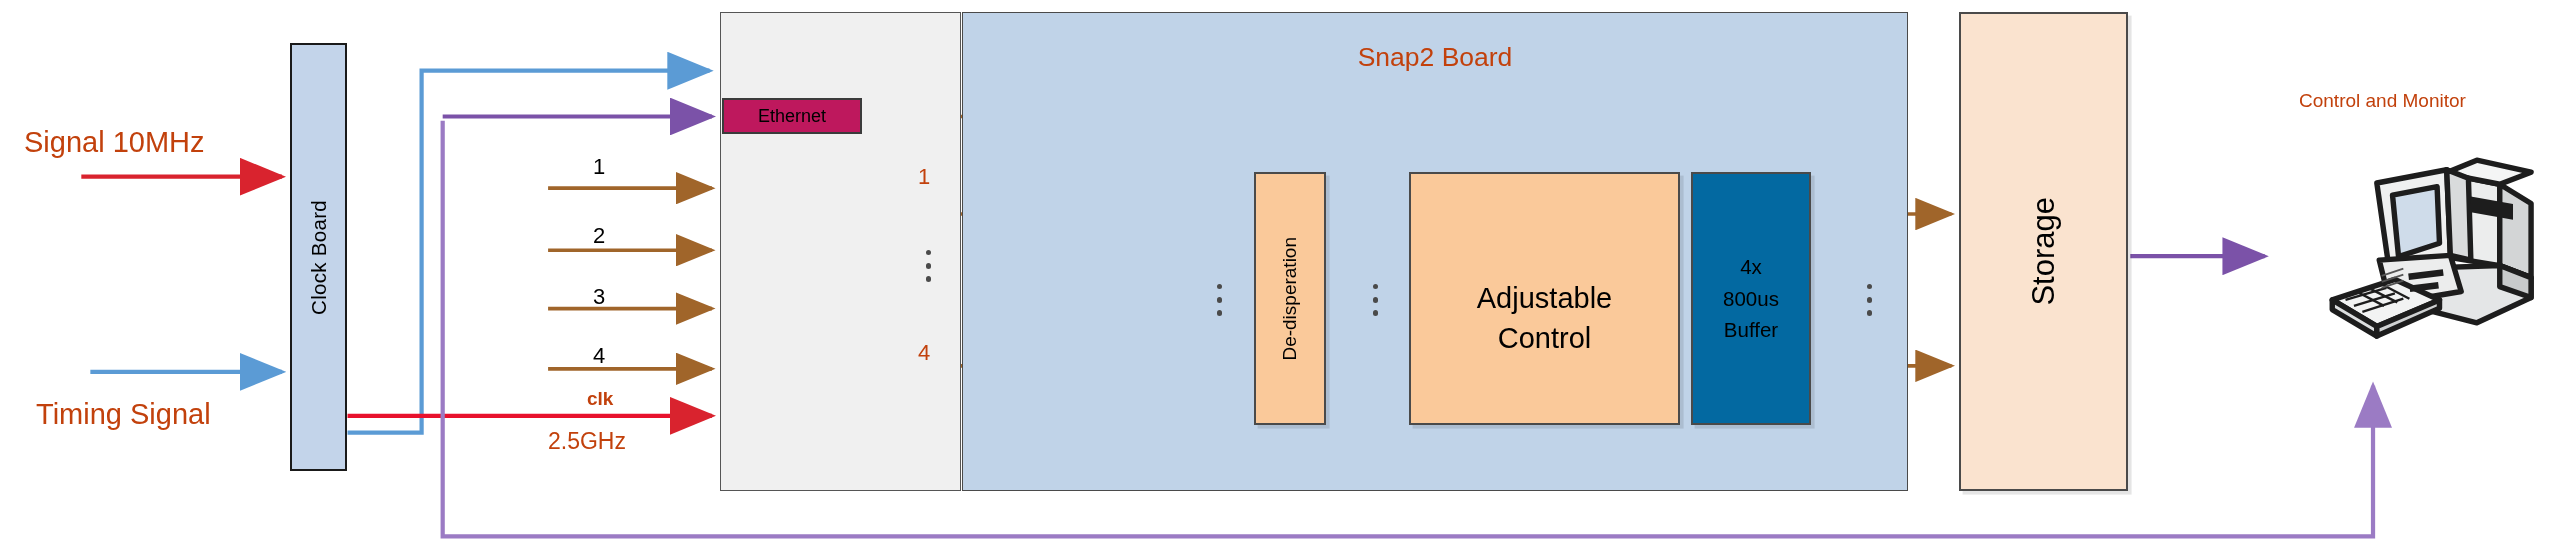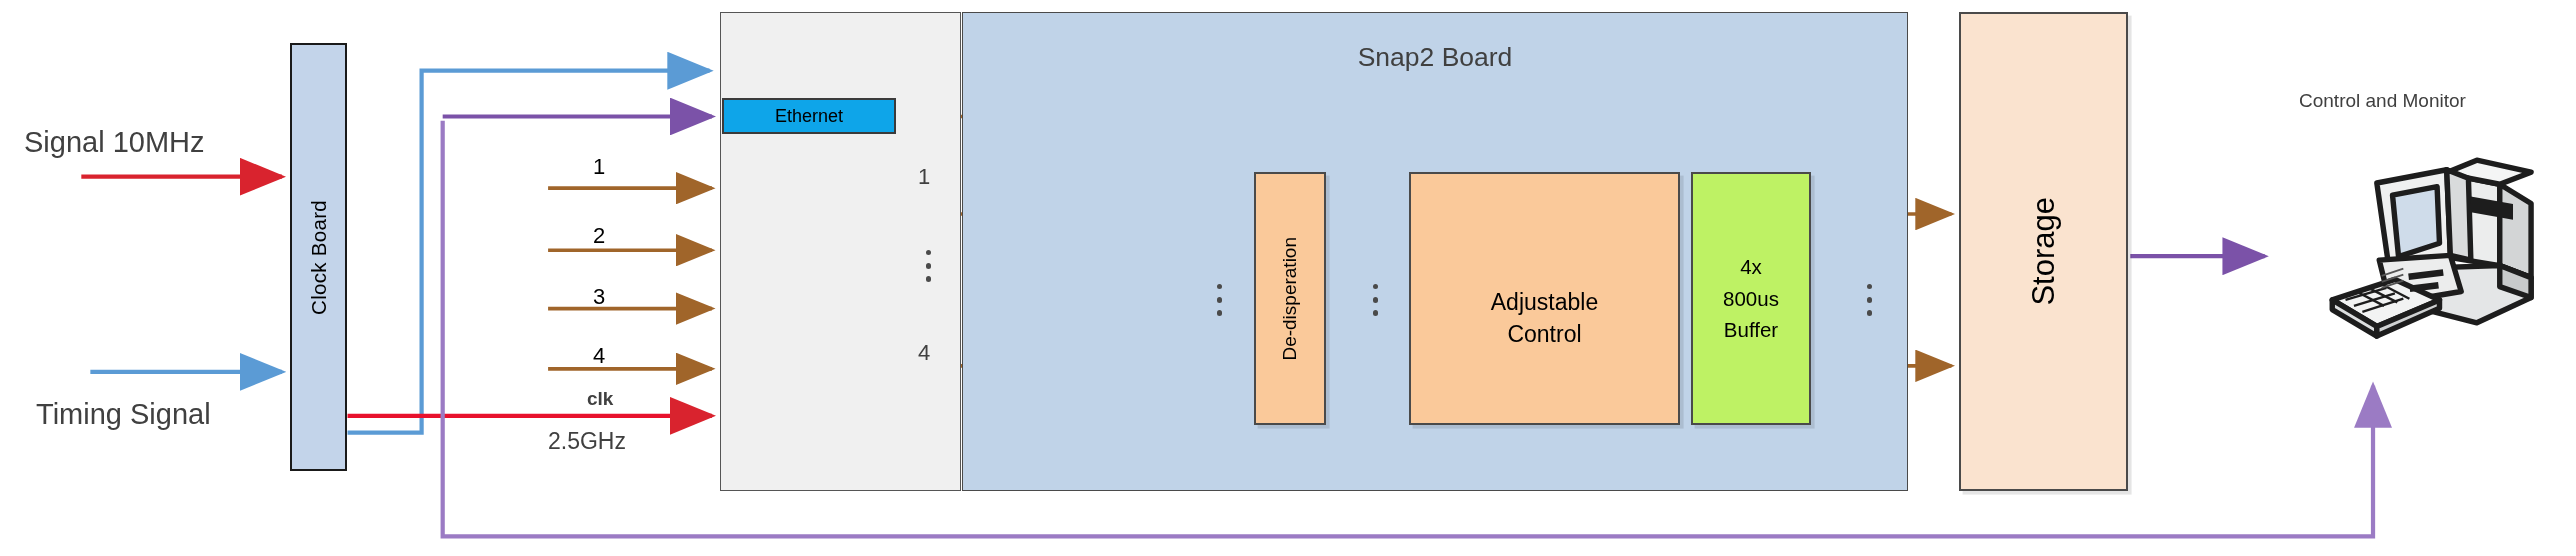--- a/index.html
+++ b/index.html
@@ -3,44 +3,44 @@
 <meta charset="utf-8">
 <style>
   html,body{margin:0;padding:0;background:#ffffff;}
   body{font-family:"Liberation Sans",sans-serif;}
   #stage{position:relative;width:2576px;height:557px;background:#fff;overflow:hidden;}
   #wires{position:absolute;left:0;top:0;width:2576px;height:557px;pointer-events:none;}
 
   .box{position:absolute;box-sizing:border-box;display:flex;align-items:center;justify-content:center;text-align:center;}
   .shadow{box-shadow:3.6px 3.6px 0 rgba(0,0,0,0.10);}
 
-  .lbl{position:absolute;color:#404040;white-space:nowrap;}
+  .lbl{position:absolute;color:#c2410c;white-space:nowrap;}
 
   .vert{writing-mode:vertical-rl;transform:rotate(180deg);}
 
   
   #clock-board{left:290px;top:43px;width:57px;height:428px;background:#c3d4ea;border:2.4px solid #1a1a1a;}
   #clock-board span{font-size:20.5px;letter-spacing:0.3px;}
 
   
   #adc-frame{left:720px;top:12px;width:241px;height:479px;background:#f0f0f0;border:1.8px solid #555;}
-  #ethernet-box{left:722px;top:98px;width:174px;height:36px;background:#0ea5e9;border:2.4px solid #3b3b3b;}
+  #ethernet-box{left:722px;top:98px;width:140px;height:36px;background:#be185d;border:2.4px solid #3b3b3b;}
   #ethernet-box span{font-size:18px;}
   #adc1-box{left:722px;top:134px;width:166px;height:355px;background:#d6cde6;border:1.8px solid #555;}
   #adc1-box span{font-size:19px;}
 
   
   #snap2-board{left:962px;top:12px;width:946px;height:479px;background:#c0d3e8;border:1.8px solid #4a4a4a;}
   #snap2-title{left:962px;top:42px;width:946px;text-align:center;font-size:26.5px;}
 
   #dedisp-box{left:1254px;top:172px;width:72px;height:253px;background:#fac99a;border:2.4px solid #4a4a4a;}
   #dedisp-box span{font-size:19px;}
   #trigger-box{left:1409px;top:172px;width:271px;height:253px;background:#fac99a;border:2.4px solid #4a4a4a;}
-  #trigger-box span{font-size:23px;line-height:1.35;margin-top:40px;}
-  #buffer-box{left:1691px;top:172px;width:120px;height:253px;background:#bef264;border:2.4px solid #4a4a4a;}
+  #trigger-box span{font-size:29px;line-height:1.35;margin-top:40px;}
+  #buffer-box{left:1691px;top:172px;width:120px;height:253px;background:#0369a1;border:2.4px solid #4a4a4a;}
   #buffer-box span{font-size:20.5px;line-height:1.55;}
 
   
   #storage-box{left:1959px;top:12px;width:169px;height:479px;background:#fae3cf;border:2.4px solid #4a4a4a;}
   #storage-box span{font-size:31px;}
 
   
   #clock-10mhz{left:24px;top:126px;font-size:29px;}
   #timing-signal{left:36px;top:398px;font-size:29px;}
   #control-monitor{left:2299px;top:90px;font-size:19px;}

